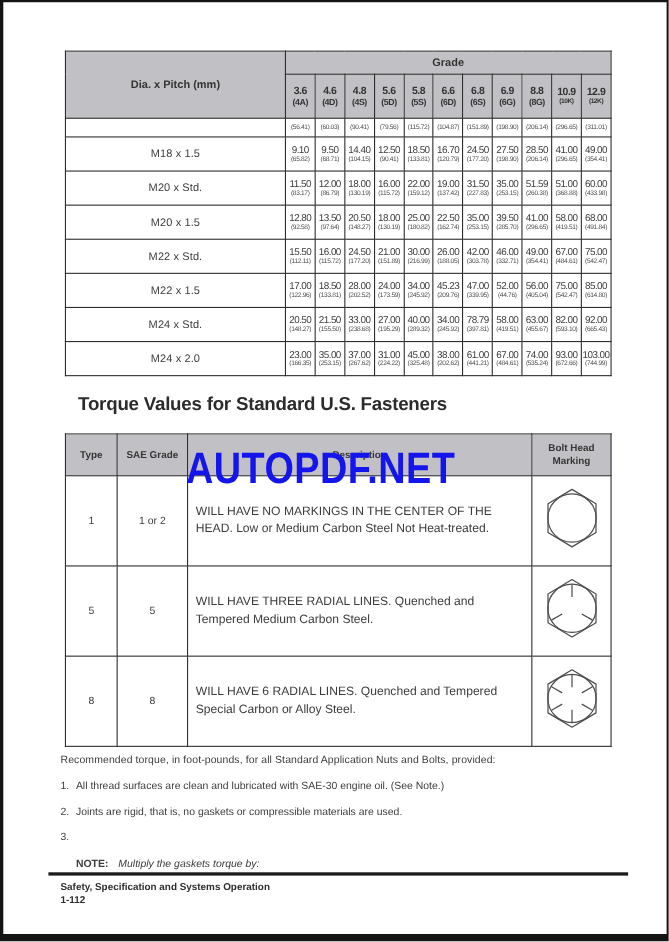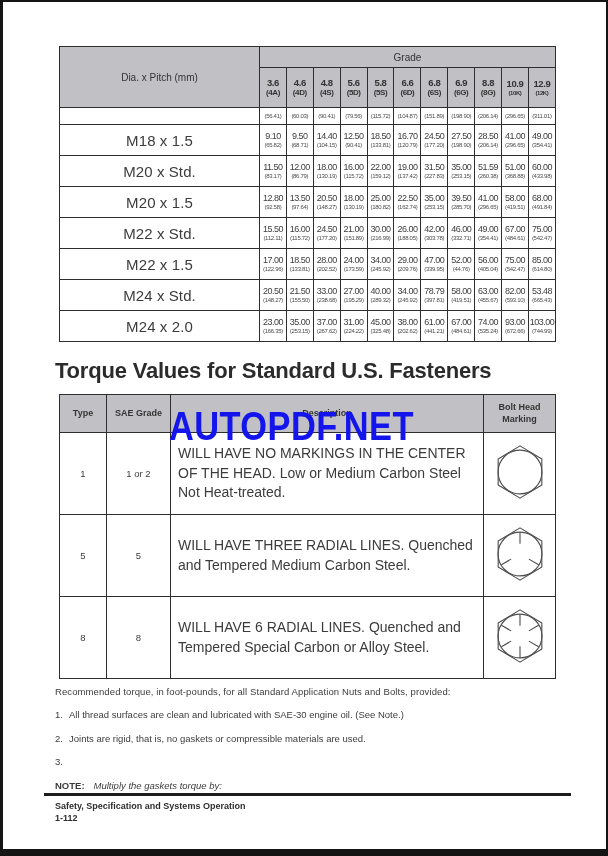--- a/index.html
+++ b/index.html
@@ -20,63 +20,63 @@
   
   table { border-collapse:collapse; table-layout:fixed; }
   .metric {
     position:absolute; left:56px; top:44px; width:496px;
   }
   .metric th, .metric td {
     border:1px solid #2e2e2e; text-align:center; vertical-align:middle;
     overflow:hidden; padding:0;
   }
   .hdr { background:#c1c1c5; }
-  .metric .gradeTitleRow th { height:21px; font-size:10px; font-weight:normal; color:#333; }
+  .metric .gradeTitleRow th { height:21px; font-size:10px; font-weight:bold; color:#333; }
   .metric .cornerCell { font-size:9.5px; font-weight:bold; color:#333; }
   .metric .gradeColsRow th { height:40px; }
   .gMain { font-size:9.5px; font-weight:bold; letter-spacing:-0.4px; color:#333; line-height:1.15; }
   .gSub  { font-size:8px;  font-weight:bold; letter-spacing:-0.4px; color:#333; line-height:1.1; }
   .gSub.small { font-size:6px; }
   .metric .partialRow td { height:17px; }
   .metric .dataRow td { height:31px; }
-  .rowLabel { font-size:15px; color:#3c3c3c; letter-spacing:0.1px; }
+  .rowLabel { font-size:10px; color:#3c3c3c; letter-spacing:0.1px; }
   .vMain { font-size:9px; letter-spacing:-0.5px; color:#3c3c3c; line-height:1.25; white-space:nowrap; }
   .vSub  { font-size:6px; letter-spacing:-0.3px; color:#4b4b4b; line-height:1.1; white-space:nowrap; }
 
   
   .sectionTitle {
-    position:absolute; left:52px; top:356px;
-    font-size:22px; font-weight:bold; color:#2b2b2b; letter-spacing:-0.2px;
+    position:absolute; left:68px; top:356px;
+    font-size:17px; font-weight:bold; color:#2b2b2b; letter-spacing:-0.2px;
   }
 
   
   .ustable { position:absolute; left:56px; top:392px; width:496px; }
   .ustable th, .ustable td {
     border:1px solid #2e2e2e; vertical-align:middle; padding:0; overflow:hidden;
   }
   .ustable th { height:38px; background:#c1c1c5; font-size:9px; font-weight:bold; color:#353535; text-align:center; line-height:1.25; }
   .ustable .bodyRow td { height:82px; }
   .typeCell { text-align:center; font-size:9.5px; color:#3c3c3c; }
-  .descCell { text-align:left; font-size:14px; color:#3c3c3c; padding:0 7px !important; line-height:1.4; }
+  .descCell { text-align:left; font-size:11px; color:#3c3c3c; padding:0 7px !important; line-height:1.4; }
   .boltCell { text-align:center; }
 
   
   .watermark {
     position:absolute; left:166px; top:404px; z-index:10;
     font-size:40px; font-weight:bold; color:#1414ec; line-height:1;
     transform:scaleX(0.86); transform-origin:left top; letter-spacing:0.5px;
     pointer-events:none;
   }
 
   
   .notes { position:absolute; left:52px; top:684px; width:510px; font-size:9.5px; color:#3c3c3c; }
   .notes .intro { margin-bottom:12px; letter-spacing:0.1px; }
   .noteItem { display:flex; margin-bottom:12.5px; }
   .noteNum { width:14px; flex:0 0 14px; }
-  .noteNoteRow { display:flex;align-items:flex-end; }
+  .noteNoteRow { margin-left:14px; display:flex;align-items:flex-end; }
   .noteLabel { font-weight:bold; margin-right:9px; }
   .noteText { font-style:italic; }
 
   
   .footerRule { position:absolute; left:41px; top:791px; width:527px; height:3px; background:#1c1c1c; }
   .footerTitle { position:absolute; left:52px; top:799px; font-size:9px; font-weight:bold; color:#2e2e2e; }
   .footerPage  { position:absolute; left:52px; top:811px; font-size:9px; font-weight:bold; color:#2e2e2e;text-align:center; }
 </style>
 </head>
 <body>
@@ -381,21 +381,21 @@
           </td>
           <td>
             <div class="vMain">24.00</div>
             <div class="vSub">(173.59)</div>
           </td>
           <td>
             <div class="vMain">34.00</div>
             <div class="vSub">(245.92)</div>
           </td>
           <td>
-            <div class="vMain">29.00</div>
+            <div class="vMain">45.23</div>
             <div class="vSub">(209.76)</div>
           </td>
           <td>
             <div class="vMain">47.00</div>
             <div class="vSub">(339.95)</div>
           </td>
           <td>
             <div class="vMain">52.00</div>
             <div class="vSub">(44.76)</div>
           </td>
@@ -448,21 +448,21 @@
           </td>
           <td>
             <div class="vMain">63.00</div>
             <div class="vSub">(455.67)</div>
           </td>
           <td>
             <div class="vMain">82.00</div>
             <div class="vSub">(593.10)</div>
           </td>
           <td>
-            <div class="vMain">53.48</div>
+            <div class="vMain">92.00</div>
             <div class="vSub">(665.43)</div>
           </td>
         </tr>
         <tr class="dataRow">
           <td class="rowLabel">M24 x 2.0</td>
           <td>
             <div class="vMain">23.00</div>
             <div class="vSub">(166.35)</div>
           </td>
           <td>

